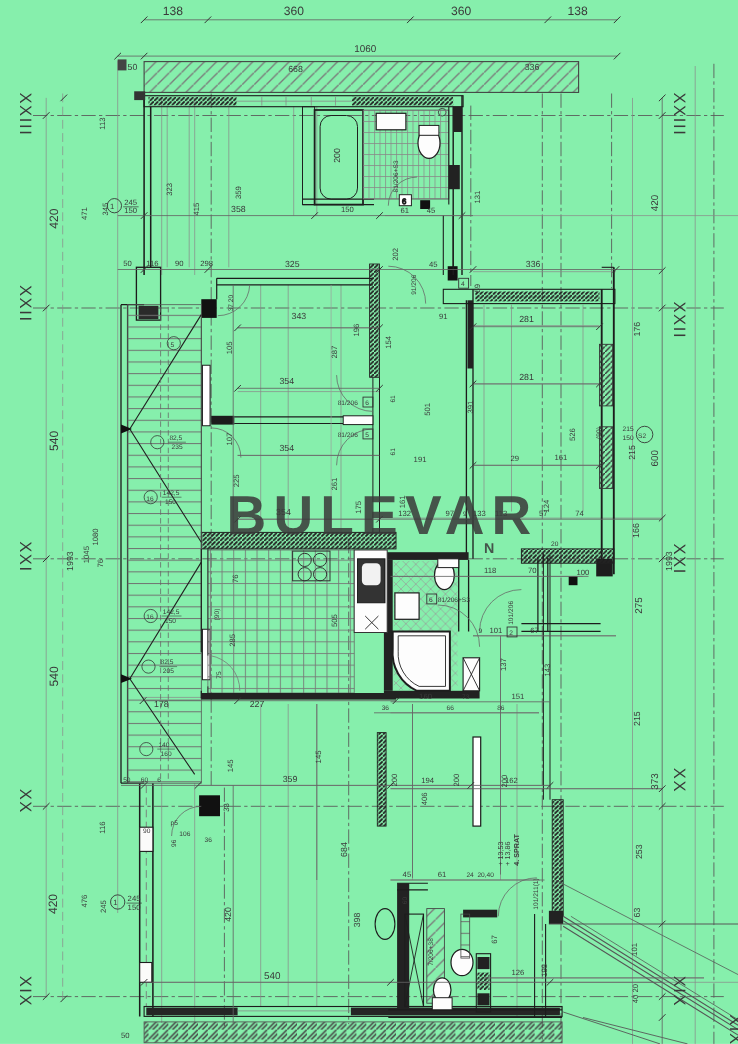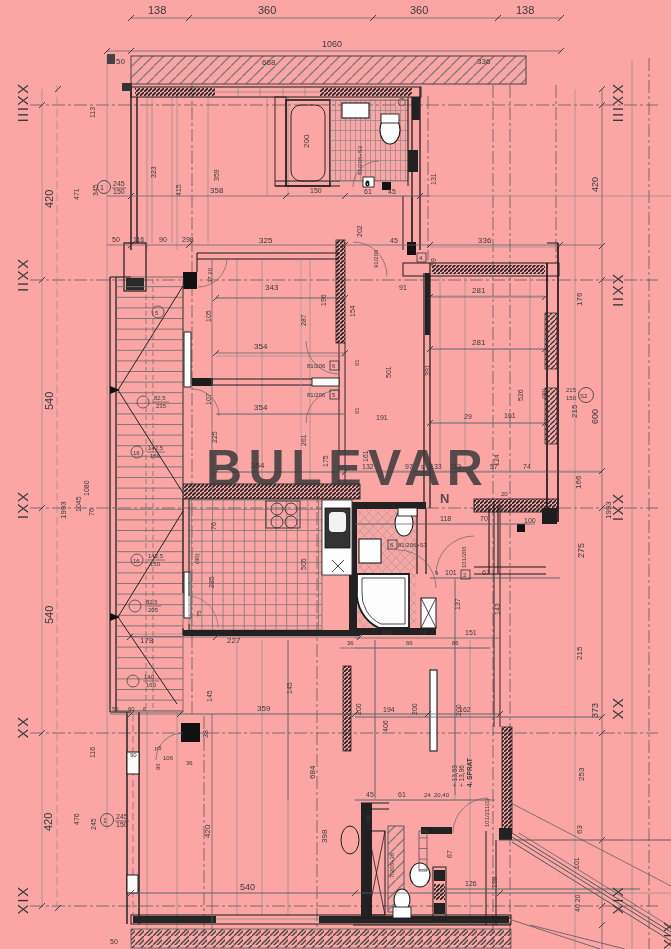--- a/index.html
+++ b/index.html
@@ -1,16 +1,16 @@
 <!DOCTYPE html>
 <html><head>
 <meta charset="utf-8">
 <style>
   html,body{margin:0;padding:0;background:#fff;}
-  #page{position:relative;width:671px;height:949px;background:#fca5a5;overflow:hidden;}
+  #page{position:relative;width:671px;height:949px;background:#86efac;overflow:hidden;}
   svg{position:absolute;top:0;left:0;}
   text{font-family:"Liberation Sans",sans-serif;fill:#3a3a3a;}
 </style>
 </head>
 <body>
 <div id="page">
 <svg width="671" height="949" viewBox="0 0 671 949">
 <defs>
   <pattern id="roofHatch" width="11" height="11" patternUnits="userSpaceOnUse">
     <path d="M-1,12 L12,-1" stroke="#7a7a7a" stroke-width="1.25"></path>

